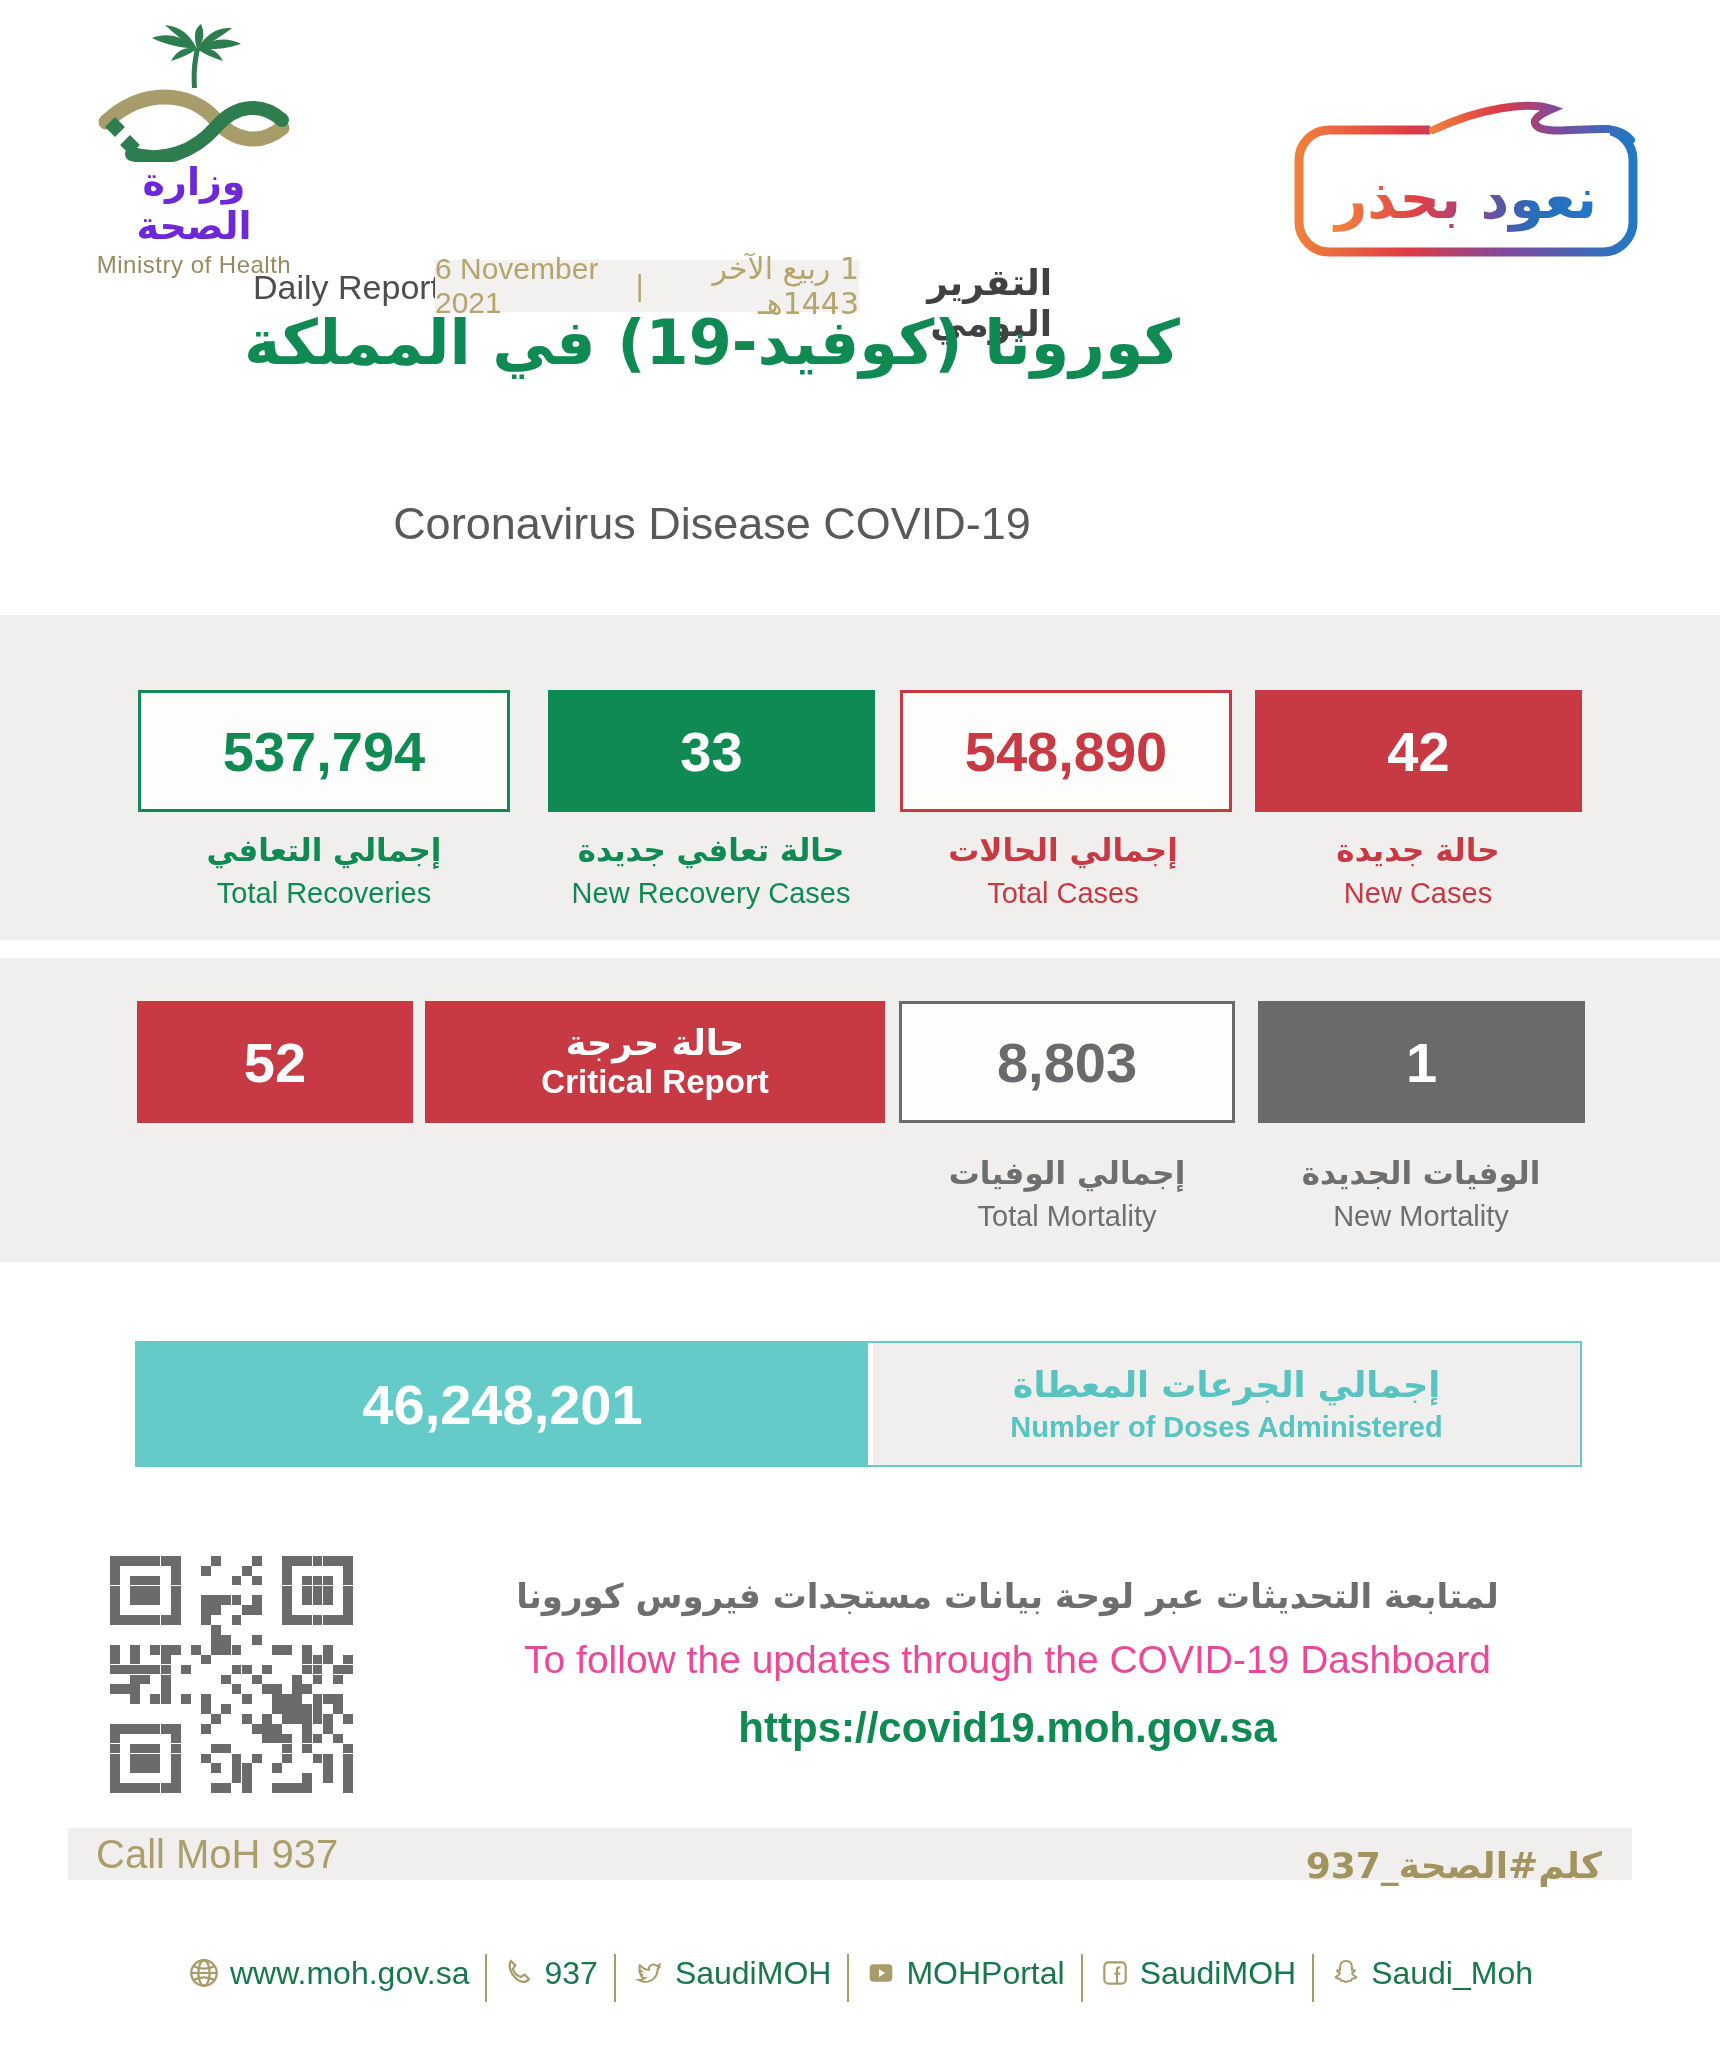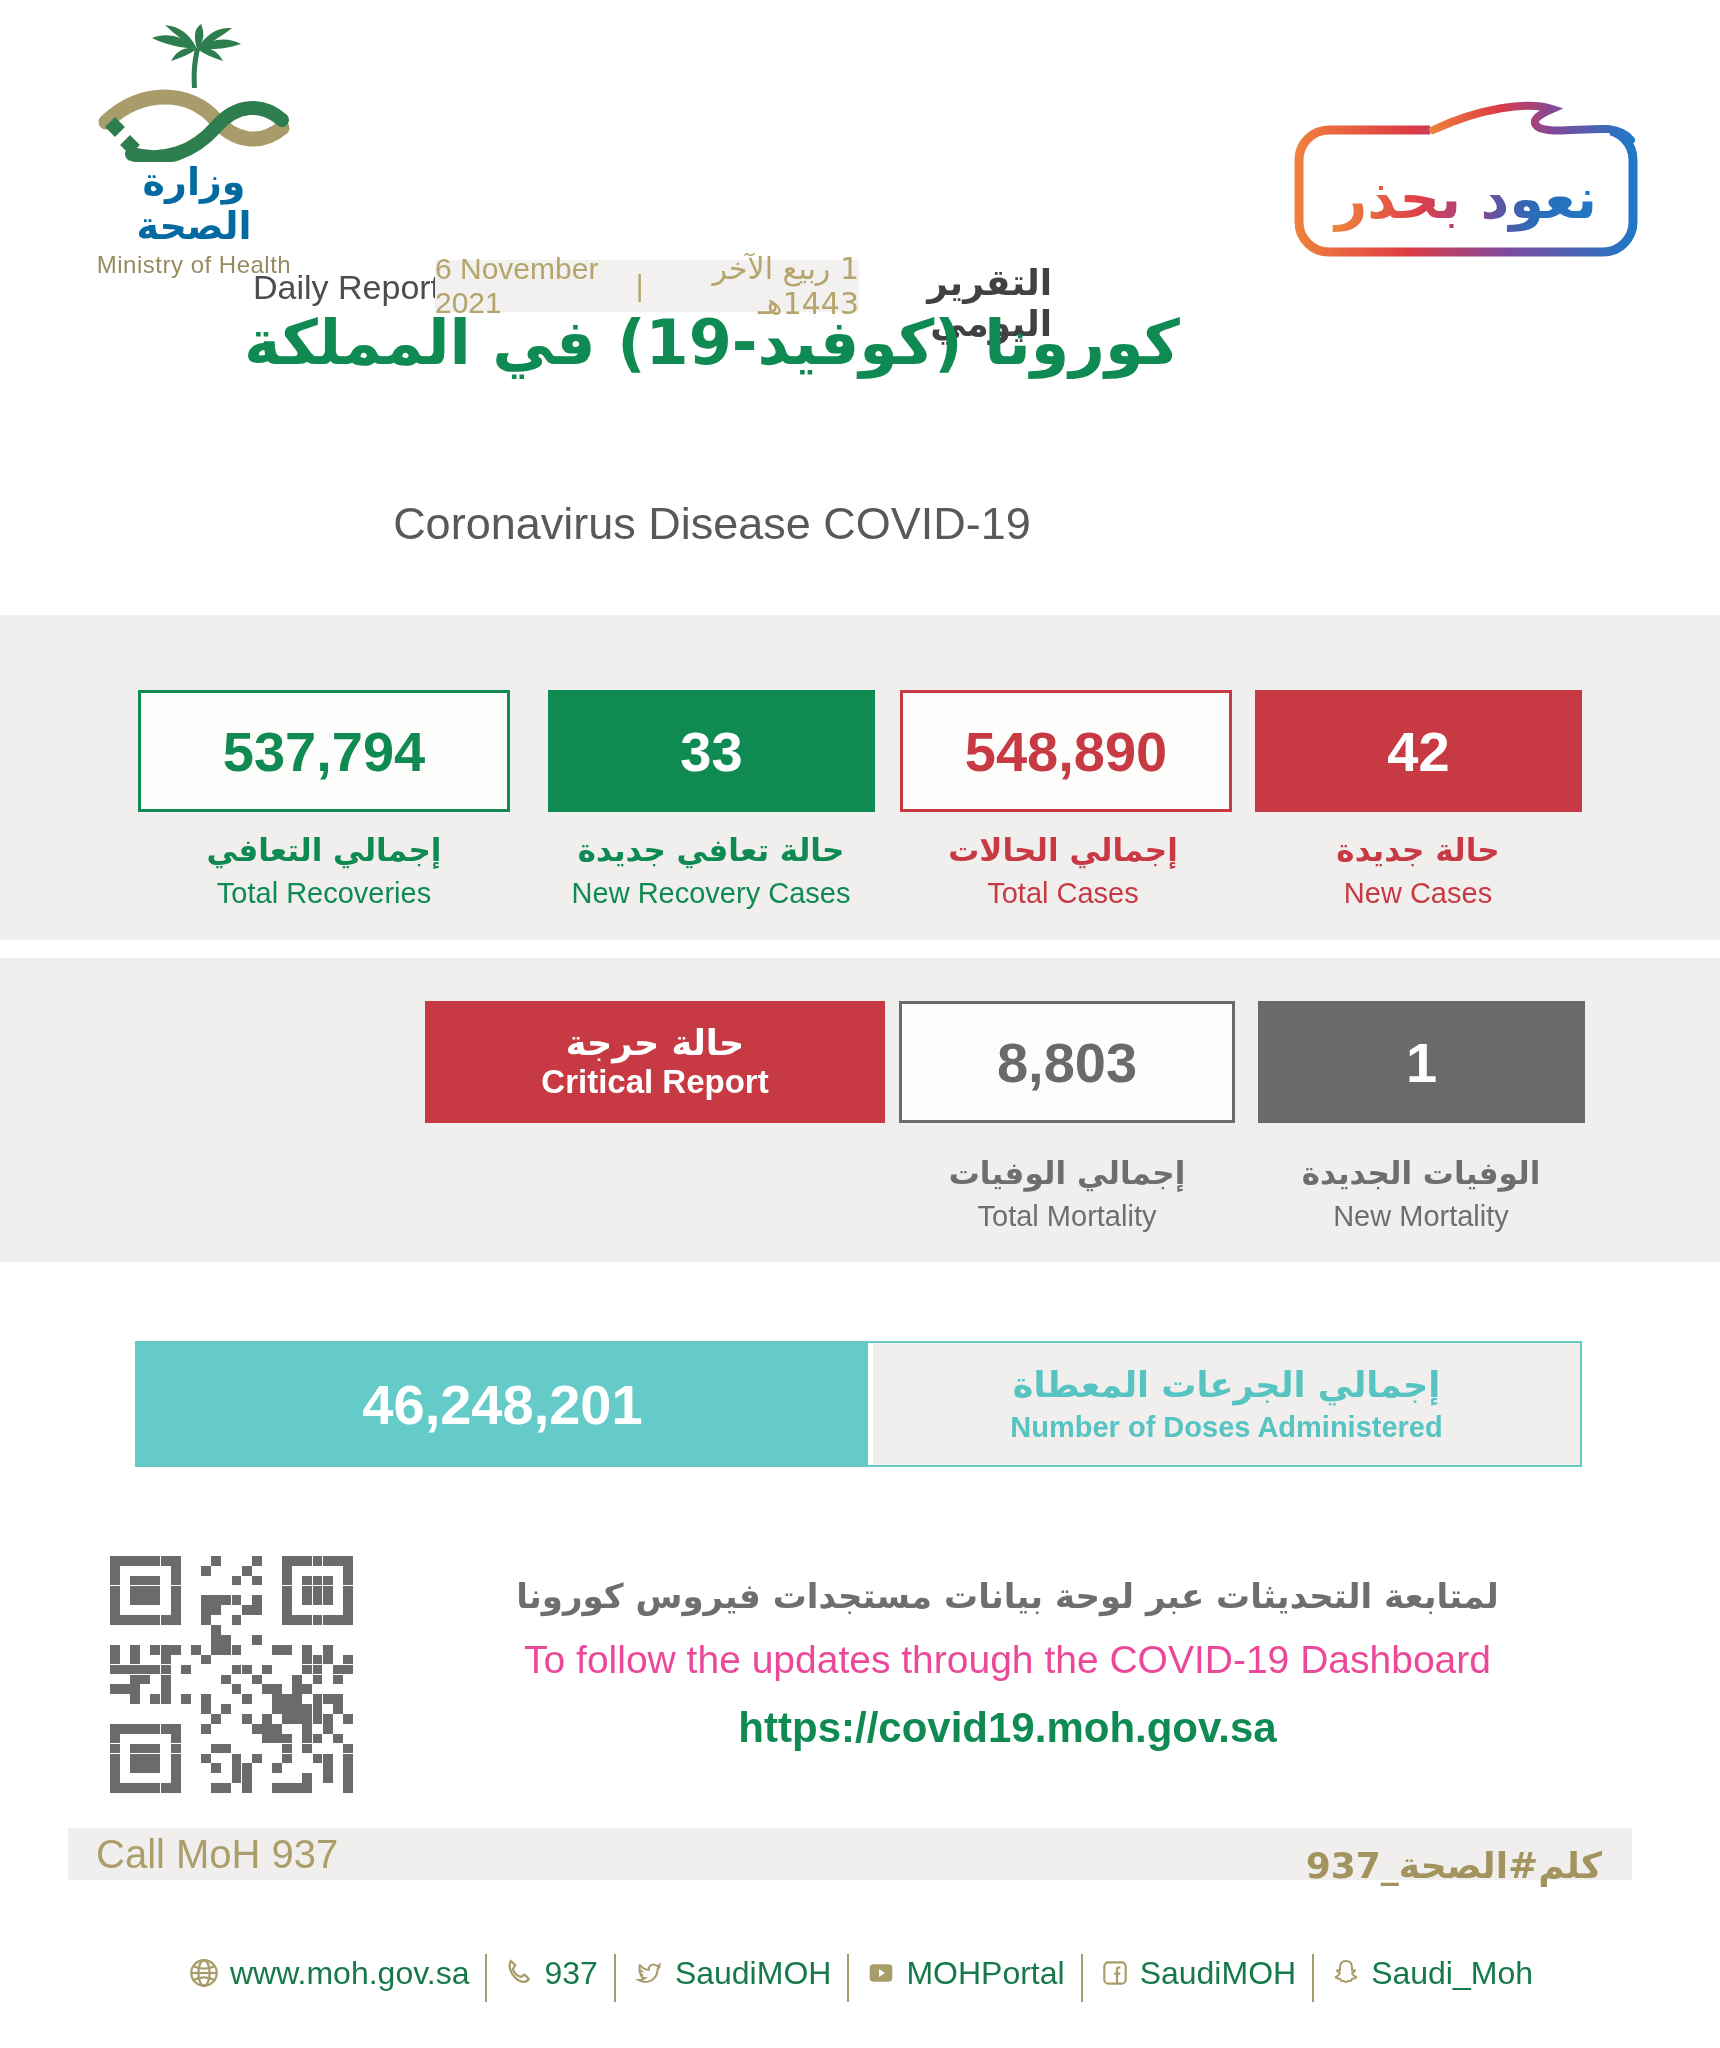--- a/index.html
+++ b/index.html
@@ -2,21 +2,21 @@
 <html><head>
 <meta charset="utf-8">
 <style>
   html,body{margin:0;padding:0;background:#ffffff;}
   .page{position:relative;width:1720px;height:2048px;background:#ffffff;overflow:hidden;
         font-family:"Liberation Sans","DejaVu Sans",sans-serif;}
   .abs{position:absolute;}
   .ar{font-family:"DejaVu Sans",sans-serif;}
   
   .logo{left:86px;top:24px;width:216px;text-align:center;}
-  .logo-ar{font-size:38px;font-weight:bold;color:#0369a1;margin-top:-6px;}
+  .logo-ar{font-size:38px;font-weight:bold;color:#6d28d9;margin-top:-6px;}
   .logo-en{font-size:24px;color:#968b60;margin-top:3px;letter-spacing:0.5px;}
   .badge{left:1290px;top:96px;}
   .report-row{left:0;top:260px;width:1720px;height:54px;}
   .daily-report{left:253px;top:8px;font-size:34px;color:#4d4d4f;font-weight:500;}
   .date-box{left:435px;top:0;width:424px;height:52px;background:#f2f1ef;
             display:flex;align-items:center;justify-content:center;gap:10px;
             color:#b5a56c;font-size:30px;}
   .report-ar{left:872px;top:2px;width:180px;font-size:36px;font-weight:bold;color:#414042;}
   .title-ar{left:0;top:306px;width:1424px;text-align:center;font-size:62px;font-weight:bold;color:#0e8a52;}
   .title-en{left:0;top:498px;width:1424px;text-align:center;font-size:45px;font-weight:500;color:#58595b;}
@@ -157,20 +157,23 @@
   </div>
   <div class="abs stat-label c-red" style="left:873px;top:832px;width:380px;">
     <div class="l-ar ar" dir="rtl">إجمالي الحالات</div>
     <div class="l-en">Total Cases</div>
   </div>
   <div class="abs stat-label c-red" style="left:1228px;top:832px;width:380px;">
     <div class="l-ar ar" dir="rtl">حالة جديدة</div>
     <div class="l-en">New Cases</div>
   </div>
 
+  <div class="abs stat-box fill-red" style="left:137px;top:1001px;width:276px;height:122px;">
+    <span>52</span>
+  </div>
   <div class="abs stat-box fill-red critical-box" style="left:425px;top:1001px;width:460px;height:122px;">
     <div class="l-ar ar" dir="rtl">حالة حرجة</div>
     <div class="l-en">Critical Report</div>
   </div>
   <div class="abs stat-box outline-gray" style="left:899px;top:1001px;width:330px;height:116px;">
     <span>8,803</span>
   </div>
   <div class="abs stat-box fill-gray" style="left:1258px;top:1001px;width:327px;height:122px;">
     <span>1</span>
   </div>

